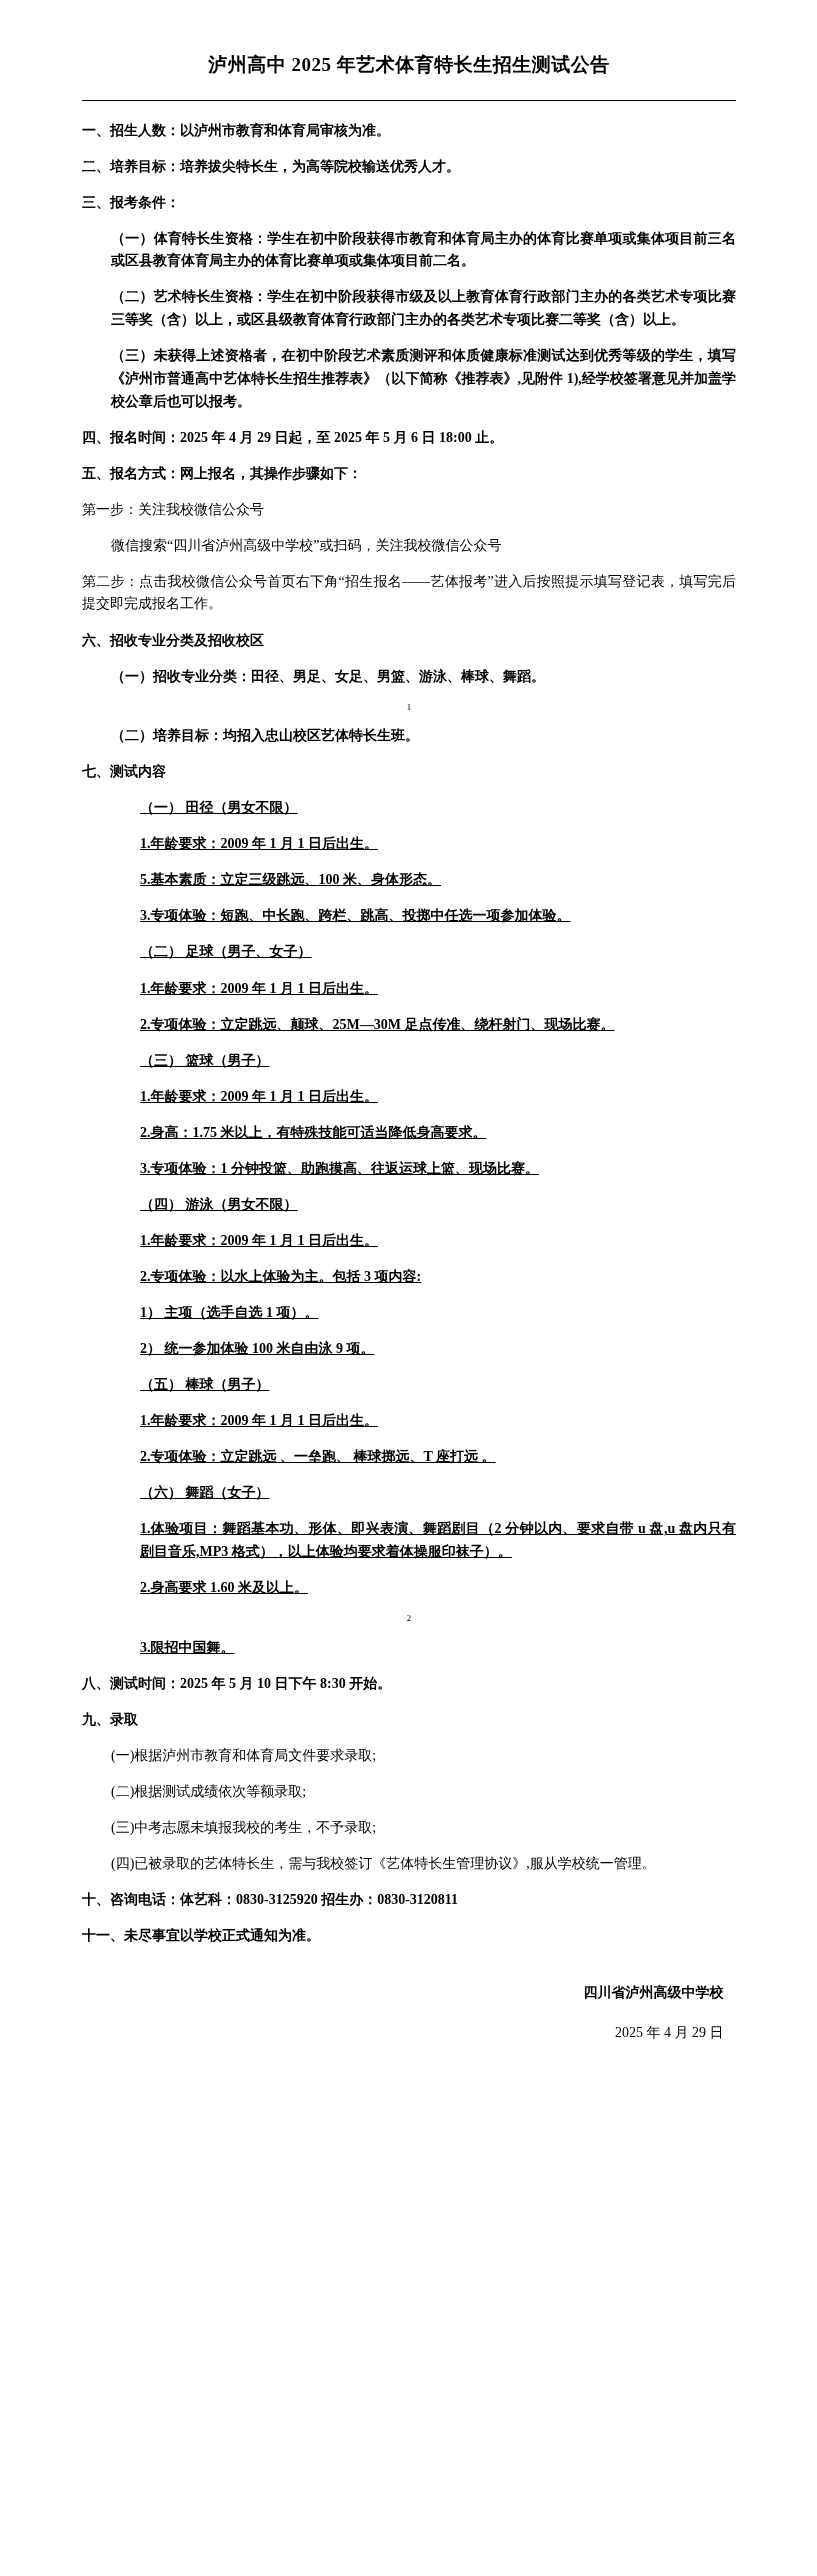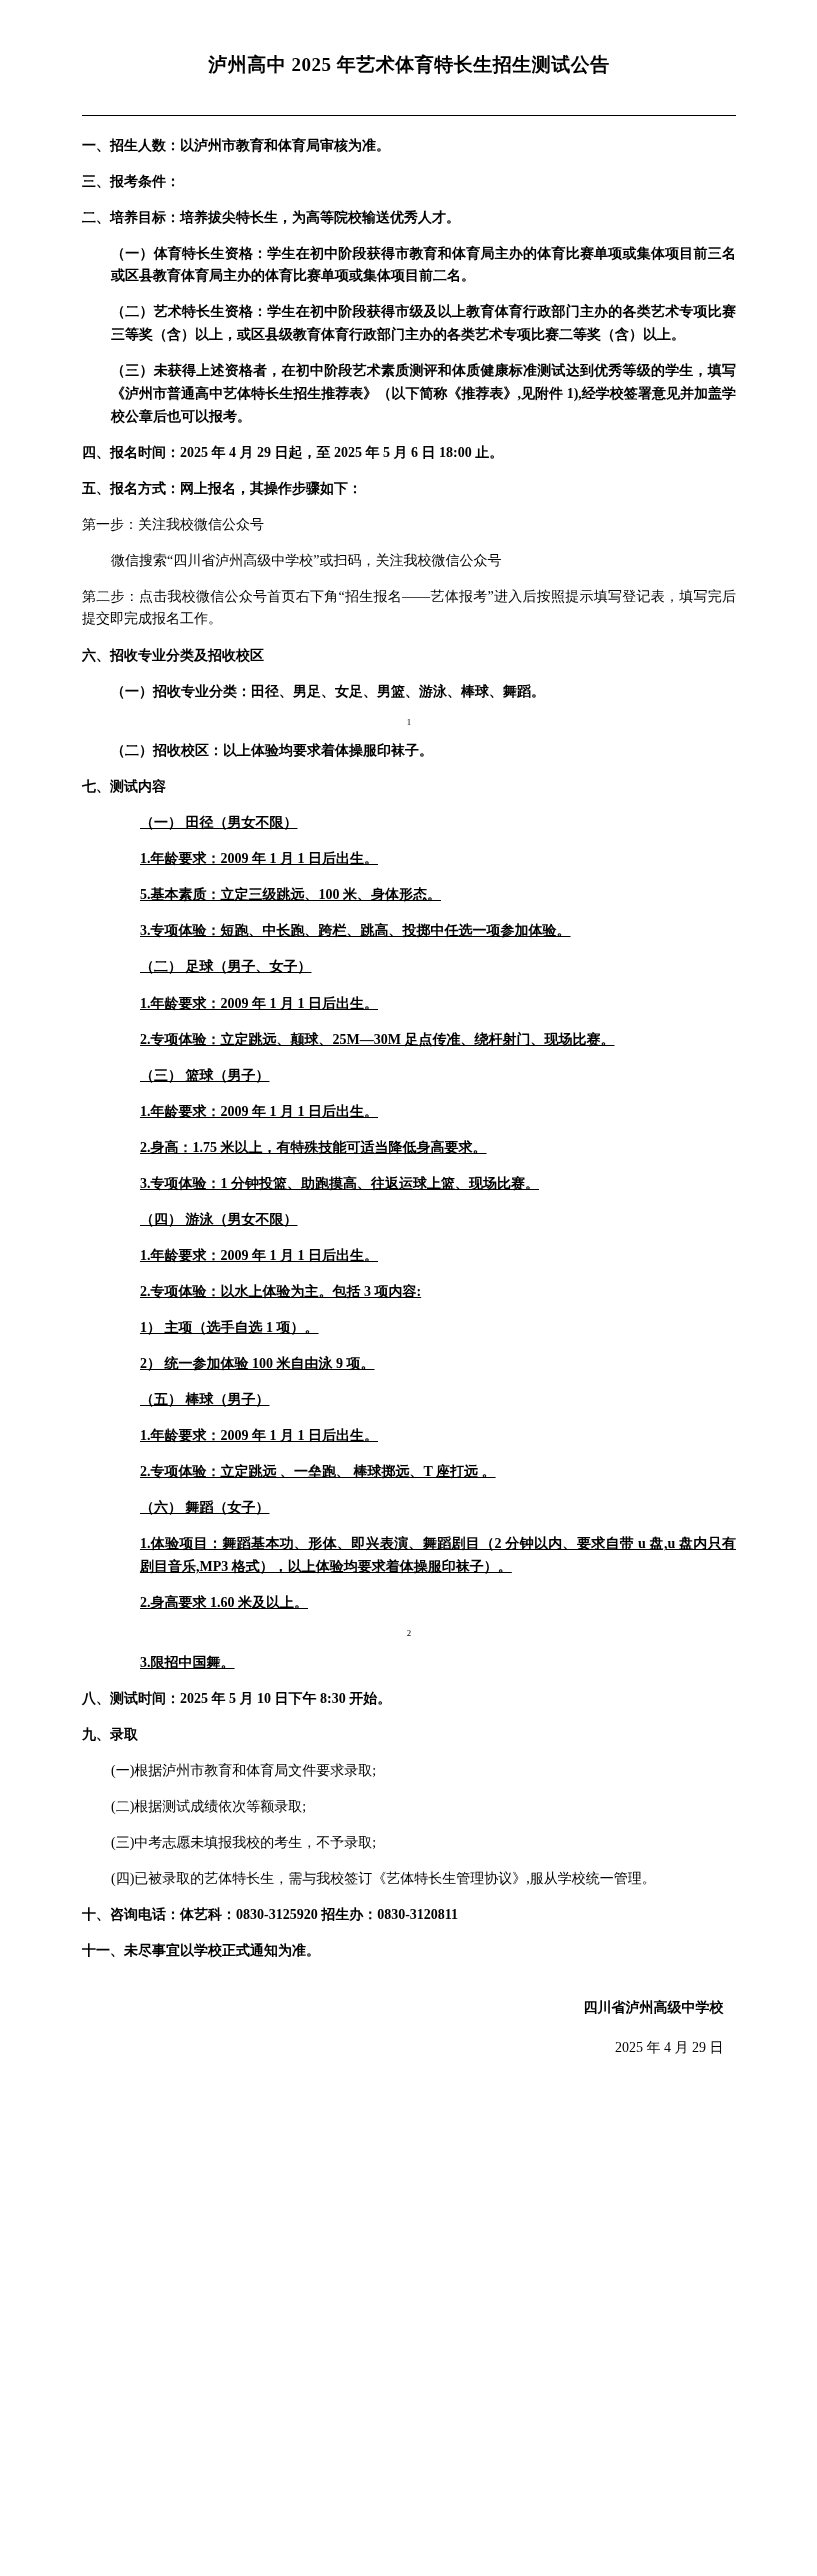--- a/index.html
+++ b/index.html
@@ -17,21 +17,21 @@
     position: relative;
     background: #ffffff;
     box-sizing: border-box;
     padding: 52px 82px 0 82px;
   }
   .doc-title {
     text-align: center;
     font-weight: bold;
     font-size: 19px;
     letter-spacing: 0.5px;
-    margin: 0 0 37px 0;
+    margin: 0 0 22px 0;
     font-family: "Liberation Serif", "DejaVu Serif", serif;
   }
   .title-rule {
     border: 0;
     border-top: 1px solid #000;
     margin: 0 0 18.5px 0;
     width: 100%;
   }
   p {
     margin: 0 0 13.4px 0;
@@ -76,38 +76,38 @@
 </head>
 <body>
 
 <div class="page">
 
   <h1 class="doc-title">泸州高中 2025 年艺术体育特长生招生测试公告</h1>
   <hr class="title-rule">
 
   <div>
     <p class="lv1">一、招生人数：以泸州市教育和体育局审核为准。</p>
+    <p class="lv1">二、培养目标：培养拔尖特长生，为高等院校输送优秀人才。</p>
     <p class="lv1">三、报考条件：</p>
-    <p class="lv1">二、培养目标：培养拔尖特长生，为高等院校输送优秀人才。</p>
     <p class="lv2b in1">（一）体育特长生资格：学生在初中阶段获得市教育和体育局主办的体育比赛单项或集体项目前三名或区县教育体育局主办的体育比赛单项或集体项目前二名。</p>
     <p class="lv2b in1">（二）艺术特长生资格：学生在初中阶段获得市级及以上教育体育行政部门主办的各类艺术专项比赛三等奖（含）以上，或区县级教育体育行政部门主办的各类艺术专项比赛二等奖（含）以上。</p>
     <p class="lv2b in1">（三）未获得上述资格者，在初中阶段艺术素质测评和体质健康标准测试达到优秀等级的学生，填写《泸州市普通高中艺体特长生招生推荐表》（以下简称《推荐表》,见附件 1),经学校签署意见并加盖学校公章后也可以报考。</p>
     <p class="lv1">四、报名时间：2025 年 4 月 29 日起，至 2025 年 5 月 6 日 18:00 止。</p>
     <p class="lv1">五、报名方式：网上报名，其操作步骤如下：</p>
     <p class="lv2">第一步：关注我校微信公众号</p>
     <p class="lv2 in1">微信搜索“四川省泸州高级中学校”或扫码，关注我校微信公众号</p>
     <p class="lv2">第二步：点击我校微信公众号首页右下角“招生报名——艺体报考”进入后按照提示填写登记表，填写完后提交即完成报名工作。</p>
     <p class="lv1">六、招收专业分类及招收校区</p>
     <p class="lv2b in1">（一）招收专业分类：田径、男足、女足、男篮、游泳、棒球、舞蹈。</p>
   </div>
 
   <div class="pgnum">1</div>
 
   <div>
-    <p class="lv2b in1">（二）招收校区：以上体验均要求着体操服印袜子。</p>
+    <p class="lv2b in1">（二）培养目标：均招入忠山校区艺体特长生班。</p>
     <p class="lv1">七、测试内容</p>
     <p class="lv2b in2">（一） 田径（男女不限）</p>
     <p class="lv2b in2">1.年龄要求：2009 年 1 月 1 日后出生。</p>
     <p class="lv2b in2">5.基本素质：立定三级跳远、100 米、身体形态。</p>
     <p class="lv2b in2">3.专项体验：短跑、中长跑、跨栏、跳高、投掷中任选一项参加体验。</p>
     <p class="lv2b in2">（二） 足球（男子、女子）</p>
     <p class="lv2b in2">1.年龄要求：2009 年 1 月 1 日后出生。</p>
     <p class="lv2b in2">2.专项体验：立定跳远、颠球、25M—30M 足点传准、绕杆射门、现场比赛。</p>
     <p class="lv2b in2">（三） 篮球（男子）</p>
     <p class="lv2b in2">1.年龄要求：2009 年 1 月 1 日后出生。</p>

